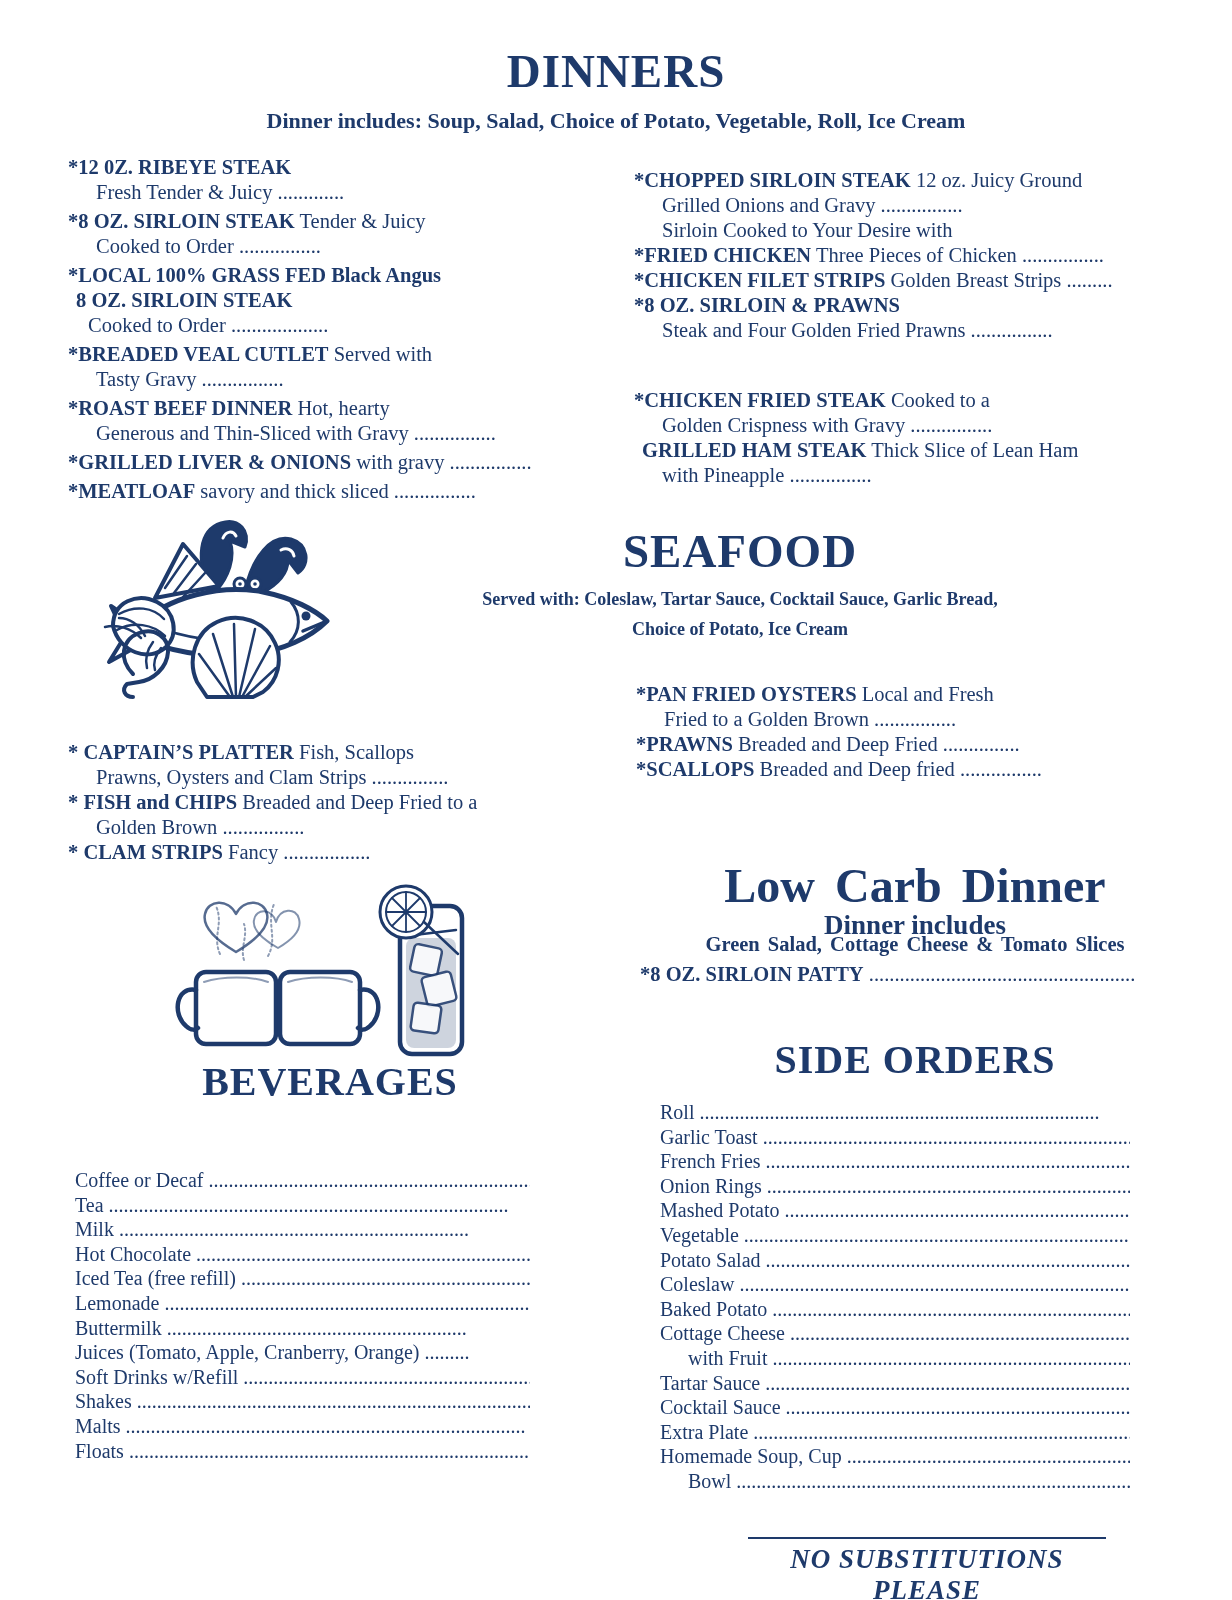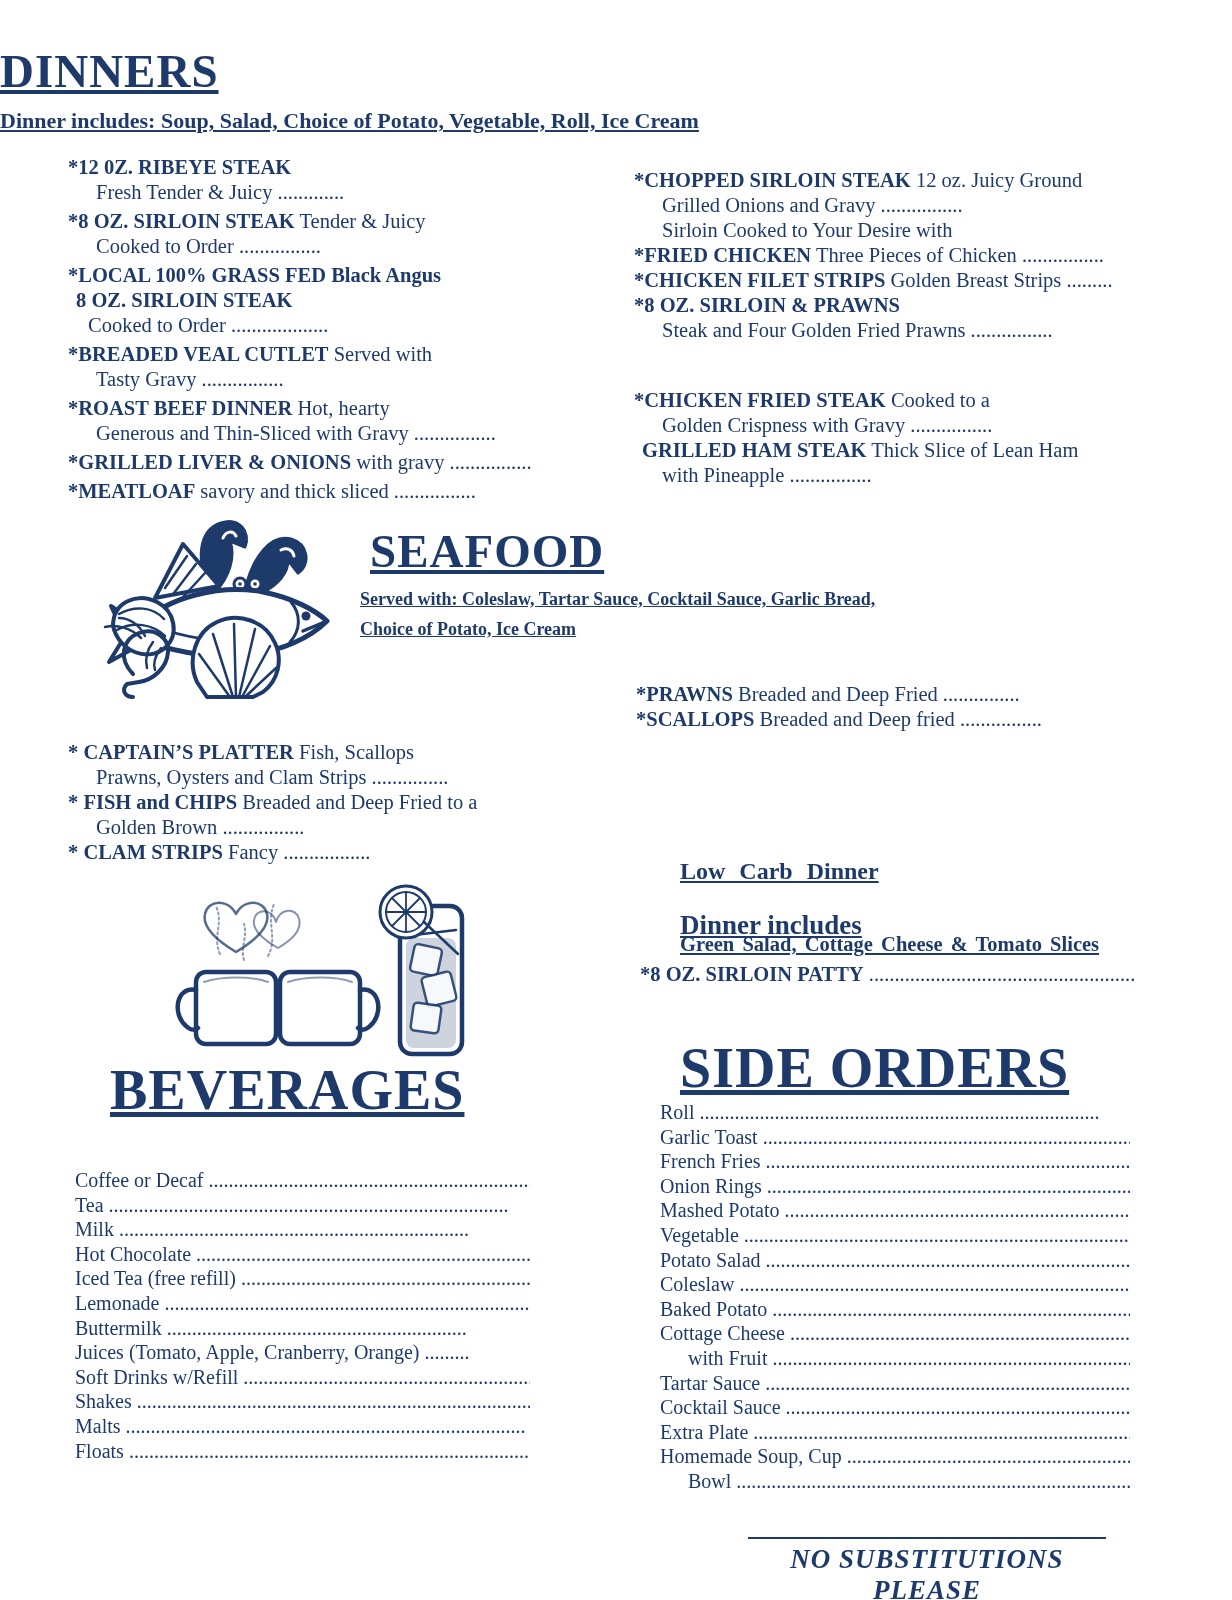--- a/index.html
+++ b/index.html
@@ -2,41 +2,41 @@
 <html><head>
 <meta charset="utf-8">
 <style>
   * { margin:0; padding:0; box-sizing:border-box; }
   html,body { background:#ffffff; }
   .page {
     position:relative; width:1232px; height:1600px; background:#ffffff;
     font-family:"Liberation Serif", serif; color:#1e3a6b; overflow:hidden;
   }
   .abs { position:absolute; }
-  .ctr { text-align:left;text-decoration:underline; }
+  .ctr { text-align:center; }
   .sec-title { font-weight:bold; font-size:47px; letter-spacing:1px; }
   .sub { font-weight:bold; font-size:22px; }
   .sub2 { font-weight:bold; font-size:18px; }
   
   .menu-col .mi { margin-bottom:4px; }
   .menu-col.tight .mi { margin-bottom:0; }
   .ml { line-height:25px; font-size:20.5px; white-space:nowrap; }
   .ml .b { font-weight:bold; }
   .ind1 { padding-left:28px; }
   .ind2 { padding-left:8px; }
   .ind3 { padding-left:20px; }
   
   .dlist .dr { white-space:nowrap; overflow:hidden; font-size:20px; line-height:24.6px; }
   .dlist .dr.ind { padding-left:28px; }
   
-  .lc-title { font-weight:bold; font-size:24px; word-spacing:8px; }
+  .lc-title { font-weight:bold; font-size:48px; word-spacing:8px; }
   .lc-sub1 { font-weight:bold; font-size:27px; }
   .lc-sub2 { font-weight:bold; font-size:20.5px; word-spacing:3px; }
   
-  .big-title { font-weight:bold; font-size:56px; letter-spacing:1px; }
+  .big-title { font-weight:bold; font-size:40px; letter-spacing:1px; }
   
   .advisory { font-style:italic; font-size:17.5px; line-height:25px; text-align:center; }
   .nosub {
     font-weight:bold; font-style:italic; font-size:27px; letter-spacing:1px;
     text-align:center; border-top:2.5px solid #1e3a6b; border-bottom:2.5px solid #1e3a6b;
     padding:5px 0 7px 0;
     margin-top:25px;
   }
   svg.art { position:absolute; overflow:visible; }
   svg.art path, svg.art rect, svg.art circle, svg.art ellipse, svg.art line { vector-effect:none; }
@@ -138,20 +138,24 @@
 
     <path d="M112,199 L102,184 C92,162 100,134 122,124 C144,114 170,123 180,145 C188,162 183,183 168,194 L158,199 Z" fill="#ffffff" stroke-width="4"></path>
     <path d="M135,199 L104,156 M138,199 L118,136 M141,199 L139,126 M144,199 L160,131 M147,199 L175,148 M150,199 L181,170" stroke-width="2.5"></path>
   </svg>
 
   <div class="abs ctr sec-title" style="left:370px;top:524px;width:740px">SEAFOOD</div>
   <div class="abs ctr sub2" style="left:360px;top:589px;width:760px">Served with: Coleslaw, Tartar Sauce, Cocktail Sauce, Garlic Bread,</div>
   <div class="abs ctr sub2" style="left:360px;top:619px;width:760px">Choice of Potato, Ice Cream</div>
 
   <div class="abs menu-col tight" style="left:636px;top:682px;width:485px">
+      <div class="mi">
+        <div class="ml"><span class="b">*PAN FRIED OYSTERS</span><span> Local and Fresh</span></div>
+        <div class="ml ind1"><span>Fried to a Golden Brown ................</span></div>
+      </div>
       <div class="mi">
         <div class="ml"><span class="b">*PRAWNS</span><span> Breaded and Deep Fried ...............</span></div>
       </div>
       <div class="mi">
         <div class="ml"><span class="b">*SCALLOPS</span><span> Breaded and Deep fried ................</span></div>
       </div>
     </div>
   <div class="abs menu-col tight" style="left:68px;top:740px;width:545px">
       <div class="mi">
         <div class="ml"><span class="b">* CAPTAIN’S PLATTER</span><span> Fish, Scallops</span></div>

